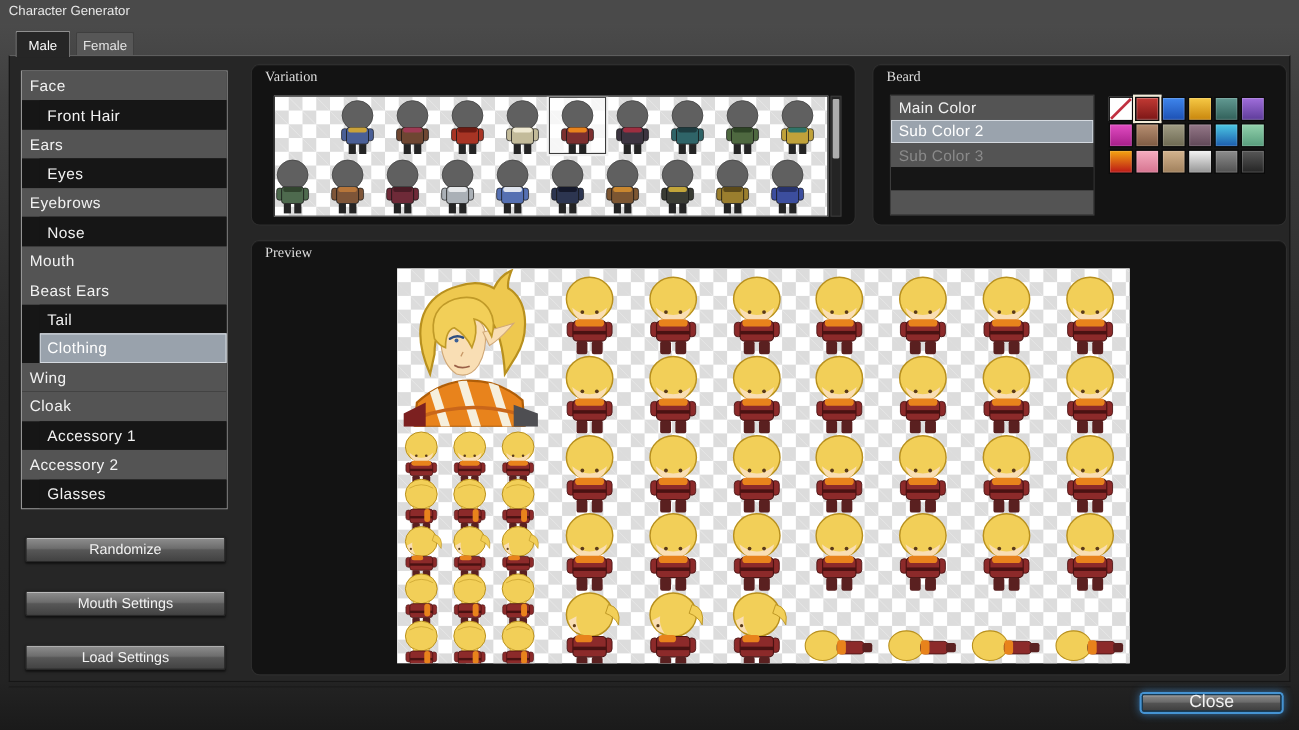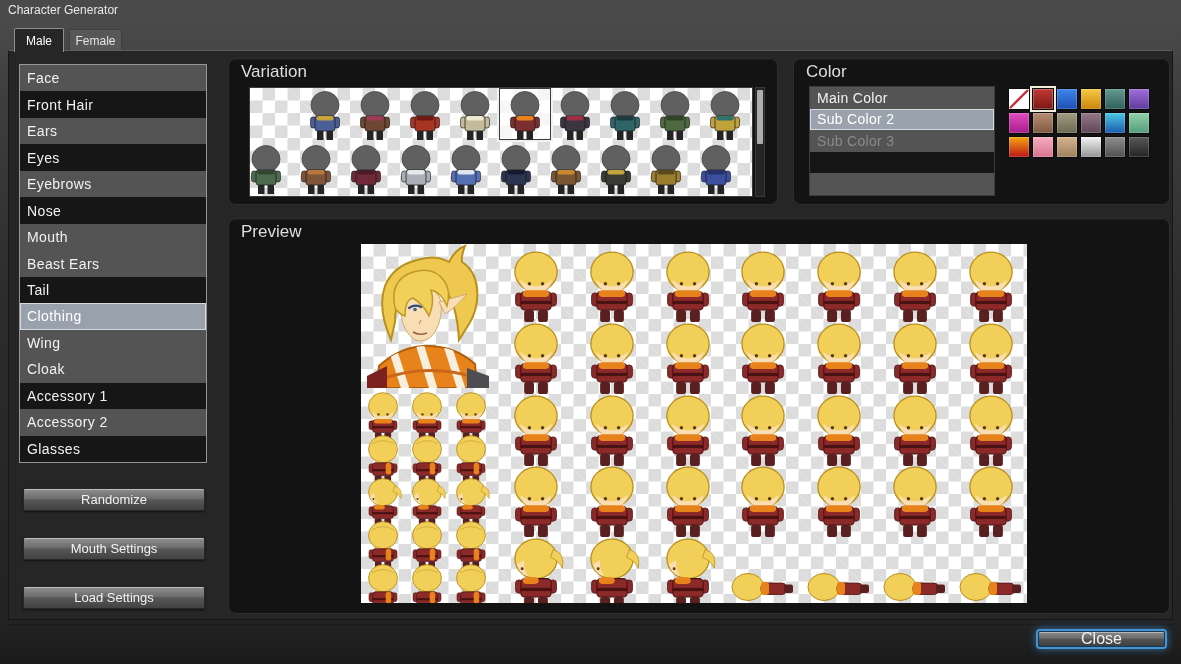--- a/index.html
+++ b/index.html
@@ -19,33 +19,33 @@
   .tab.selected{top:28px;height:24px;background:#262626;border:1px solid #8f8f8f;border-bottom:none;z-index:5;color:#fff;}
   
   .pane{position:absolute;left:8px;top:50px;width:1165px;height:570px;box-sizing:border-box;
         background:#262626;border:1px solid #161616;border-top:1px solid #5e5e5e;}
   
   .parts-list{position:absolute;left:10px;top:13px;width:188px;height:399px;box-sizing:border-box;
         border:1px solid #969696;background:#161616;display:flex;flex-direction:column;}
   .parts-item{flex:1;display:flex;align-items:center;padding-left:7px;font-size:14px;
         letter-spacing:.4px;color:#f2f2f2;box-sizing:border-box;}
   .parts-item.odd{background:#545454;}
-  .parts-item.even{background:#161616;}
+  .parts-item.even{background:#161616;margin-left:16px;}
   .parts-item.selected{background:#99a2ac;box-shadow:inset 0 0 0 1px #d5dae0;color:#ffffff;}
   
   .gbtn{position:absolute;left:14px;width:182px;height:23px;box-sizing:border-box;
         display:flex;align-items:center;justify-content:center;
         background:linear-gradient(#8f8f8f,#6d6d6d 45%,#575757 52%,#424242);
         border:1px solid #282828;border-radius:2px;
         box-shadow:inset 0 1px 0 rgba(255,255,255,.4),0 1px 2px rgba(0,0,0,.55);
         font-size:13px;color:#f2f2f2;cursor:default;}
   
   .gbox{position:absolute;box-sizing:border-box;background:#131313;
         border:1px solid #2e2e2e;border-radius:8px;box-shadow:inset 0 1px 0 rgba(255,255,255,.04);}
-  .gbox .glabel{position:absolute;left:12px;top:3px;font-size:17px;color:#dedede;}
+  .gbox .glabel{position:absolute;left:12px;top:3px;font-size:13px;color:#dedede;font-family:Liberation Serif, serif;}
   
   .checker{background-color:#ffffff;
     background-image:linear-gradient(45deg,#dcdcdc 25%,transparent 25%,transparent 75%,#dcdcdc 75%),
                      linear-gradient(45deg,#dcdcdc 25%,transparent 25%,transparent 75%,#dcdcdc 75%);
     background-size:25px 25px;background-position:0 0,12.5px 12.5px;}
   
   .var-area{position:absolute;left:20px;top:28px;width:504px;height:110px;overflow:hidden;
             border:1px solid #3a3a3a;box-sizing:border-box;}
   .var-scroll{position:absolute;left:526px;top:28px;width:10px;height:110px;background:#242424;
             border:1px solid #3a3a3a;box-sizing:border-box;}
@@ -290,21 +290,21 @@
     <rect x="14" y="41" width="6.5" height="9" fill="#242424"></rect>
     <rect x="23.5" y="41" width="6.5" height="9" fill="#242424"></rect>
   </svg></div>
       </div>
     <div class="var-scroll">
       <div class="thumbpiece"></div>
     </div>
   </div>
 
   <div class="gbox" style="left:784px;top:7px;width:377px;height:147px;">
-    <span class="glabel">Color</span>
+    <span class="glabel">Beard</span>
     <div class="color-list" id="color-list">
         <div class="color-item odd">Main Color</div>
         <div class="color-item even selected">Sub Color 2</div>
         <div class="color-item odd disabled">Sub Color 3</div>
         <div class="color-item even"></div>
         <div class="color-item odd"></div>
       </div>
     <div class="palette" id="palette">
         <div class="swatch none">
           <svg width="20" height="20" style="position:absolute;left:0;top:0">

